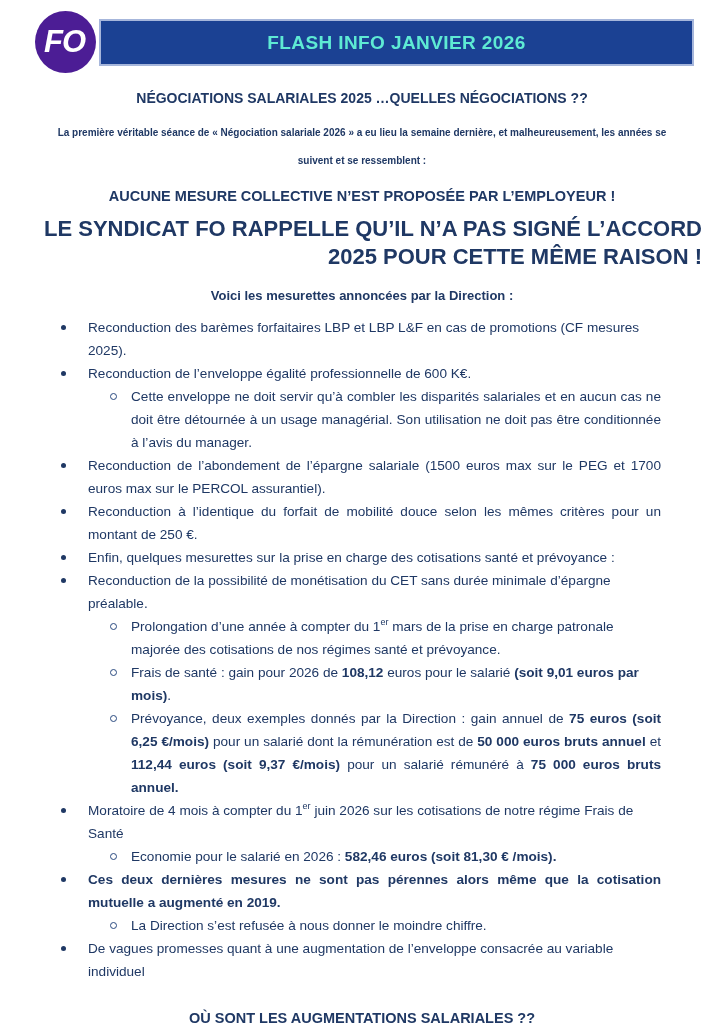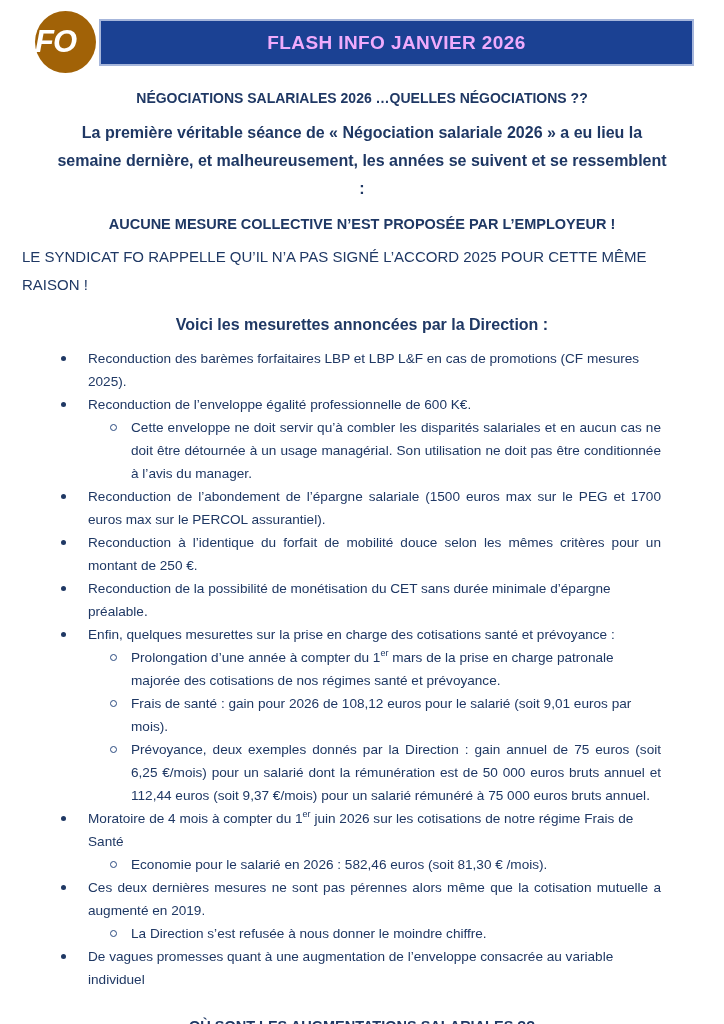--- a/index.html
+++ b/index.html
@@ -18,53 +18,53 @@
 
   
   .header { position: relative; height: 68px; }
   .banner {
     position: absolute; left: 99px; top: 19px; right: 30px; height: 47px;
     background: #1B4193;
     border: 2px solid #A6B6DB;
     display: flex; align-items: center; justify-content: center;
   }
   .banner-title {
-    color: #f0abfc; font-weight: bold; font-size: 19px; letter-spacing: .4px;
+    color: #5eead4; font-weight: bold; font-size: 19px; letter-spacing: .4px;
   }
   .logo {
     position: absolute; left: 35px; top: 11px; width: 61px; height: 62px;
-    background: #a16207; border-radius: 50%;
-    display: flex; align-items: center; justify-content: flex-start;
+    background: #4c1d95; border-radius: 50%;
+    display: flex; align-items: center; justify-content: center;
     z-index: 2;
   }
   .logo-text {
     color: #ffffff; font-weight: bold; font-style: italic;
     font-size: 31px; letter-spacing: -1px; padding-right: 2px;
   }
 
   
   .h1   { margin: 22px 40px 0; text-align: center; font-weight: bold; font-size: 14px; }
   .lead { margin: 13px auto 0; max-width: 614px; text-align: center; font-weight: bold;
-          font-size: 16px; line-height: 28px; }
+          font-size: 10px; line-height: 28px; }
   .h2   { margin: 13px 26px 0; text-align: center; font-weight: bold; font-size: 14.5px; }
-  .h3   { margin: 11px 22px 0; text-align: left; font-weight: normal; font-size: 15px; line-height: 28px; }
-  .h4   { margin: 17px 30px 13px; text-align: center; font-weight: bold; font-size: 16px; }
+  .h3   { margin: 11px 22px 0; text-align: right; font-weight: bold; font-size: 22px; line-height: 28px; }
+  .h4   { margin: 17px 30px 13px; text-align: center; font-weight: bold; font-size: 13px; }
   .h2.where   { margin-top: 27px; }
 
   
   .doc-list { margin-top: 4px; }
   .item {
     position: relative;
     font-size: 13.6px; line-height: 23px;
     padding-right: 63px;
   }
   .item.l1 { padding-left: 88px; }
   .item.l2 { padding-left: 131px; }
   .item.justify { text-align: justify; }
-  .item.bold, .b { font-weight: normal; }
+  .item.bold, .b { font-weight: bold; }
   .marker { position: absolute; display: block; }
   .item.l1 > .marker {
     left: 61px; top: 9px; width: 5px; height: 5px;
     background: #1F3864; border-radius: 50%;
   }
   .item.l2 > .marker {
     left: 110px; top: 8px; width: 7px; height: 7px;
     background: transparent; border: 1.4px solid #2A4A80; border-radius: 50%;
   }
   sup { font-size: 9px; vertical-align: super; line-height: 0; }
@@ -77,34 +77,34 @@
   <header class="header">
     <div class="logo">
       <span class="logo-text">FO</span>
     </div>
     <div class="banner">
       <span class="banner-title">FLASH INFO JANVIER 2026</span>
     </div>
   </header>
 
   <main>
-    <p class="h1">NÉGOCIATIONS SALARIALES 2026 …QUELLES NÉGOCIATIONS ??</p>
+    <p class="h1">NÉGOCIATIONS SALARIALES 2025 …QUELLES NÉGOCIATIONS ??</p>
     <p class="lead">La première véritable séance de « Négociation salariale 2026 » a eu lieu la semaine dernière, et malheureusement, les années se suivent et se ressemblent :</p>
     <p class="h2">AUCUNE MESURE COLLECTIVE N’EST PROPOSÉE PAR L’EMPLOYEUR !</p>
     <p class="h3">LE SYNDICAT FO RAPPELLE QU’IL N’A PAS SIGNÉ L’ACCORD 2025 POUR CETTE MÊME RAISON !</p>
 
     <p class="h4">Voici les mesurettes annoncées par la Direction :</p>
     <div class="doc-list">
         <div class="item l1"><span class="marker"></span><span>Reconduction des barèmes forfaitaires LBP et LBP L&amp;F en cas de promotions (CF mesures 2025).</span></div>
         <div class="item l1"><span class="marker"></span><span>Reconduction de l’enveloppe égalité professionnelle de 600 K€.</span></div>
         <div class="item l2 justify"><span class="marker"></span><span>Cette enveloppe ne doit servir qu’à combler les disparités salariales et en aucun cas ne doit être détournée à un usage managérial. Son utilisation ne doit pas être conditionnée à l’avis du manager.</span></div>
         <div class="item l1 justify"><span class="marker"></span><span>Reconduction de l’abondement de l’épargne salariale (1500 euros max sur le PEG et 1700 euros max sur le PERCOL assurantiel).</span></div>
         <div class="item l1 justify"><span class="marker"></span><span>Reconduction à l’identique du forfait de mobilité douce selon les mêmes critères pour un montant de 250 €.</span></div>
+        <div class="item l1"><span class="marker"></span><span>Enfin, quelques mesurettes sur la prise en charge des cotisations santé et prévoyance :</span></div>
         <div class="item l1"><span class="marker"></span><span>Reconduction de la possibilité de monétisation du CET sans durée minimale d’épargne préalable.</span></div>
-        <div class="item l1"><span class="marker"></span><span>Enfin, quelques mesurettes sur la prise en charge des cotisations santé et prévoyance :</span></div>
         <div class="item l2"><span class="marker"></span><span>Prolongation d’une année à compter du 1</span><sup>er</sup><span> mars de la prise en charge patronale majorée des cotisations de nos régimes santé et prévoyance.</span></div>
         <div class="item l2"><span class="marker"></span><span>Frais de santé : gain pour 2026 de </span><span class="b">108,12</span><span> euros pour le salarié </span><span class="b">(soit 9,01 euros par mois)</span><span>.</span></div>
         <div class="item l2 justify"><span class="marker"></span><span>Prévoyance, deux exemples donnés par la Direction : gain annuel de </span><span class="b">75 euros (soit 6,25 €/mois)</span><span> pour un salarié dont la rémunération est de </span><span class="b">50 000 euros bruts annuel</span><span> et </span><span class="b">112,44 euros (soit 9,37 €/mois)</span><span> pour un salarié rémunéré à </span><span class="b">75 000 euros bruts annuel.</span></div>
         <div class="item l1"><span class="marker"></span><span>Moratoire de 4 mois à compter du 1</span><sup>er</sup><span> juin 2026 sur les cotisations de notre régime Frais de Santé</span></div>
         <div class="item l2"><span class="marker"></span><span>Economie pour le salarié en 2026 : </span><span class="b">582,46 euros (soit 81,30 € /mois).</span></div>
         <div class="item l1 justify bold"><span class="marker"></span><span>Ces deux dernières mesures ne sont pas pérennes alors même que la cotisation mutuelle a augmenté en 2019.</span></div>
         <div class="item l2"><span class="marker"></span><span>La Direction s’est refusée à nous donner le moindre chiffre.</span></div>
         <div class="item l1"><span class="marker"></span><span>De vagues promesses quant à une augmentation de l’enveloppe consacrée au variable individuel</span></div>
       </div>
 

